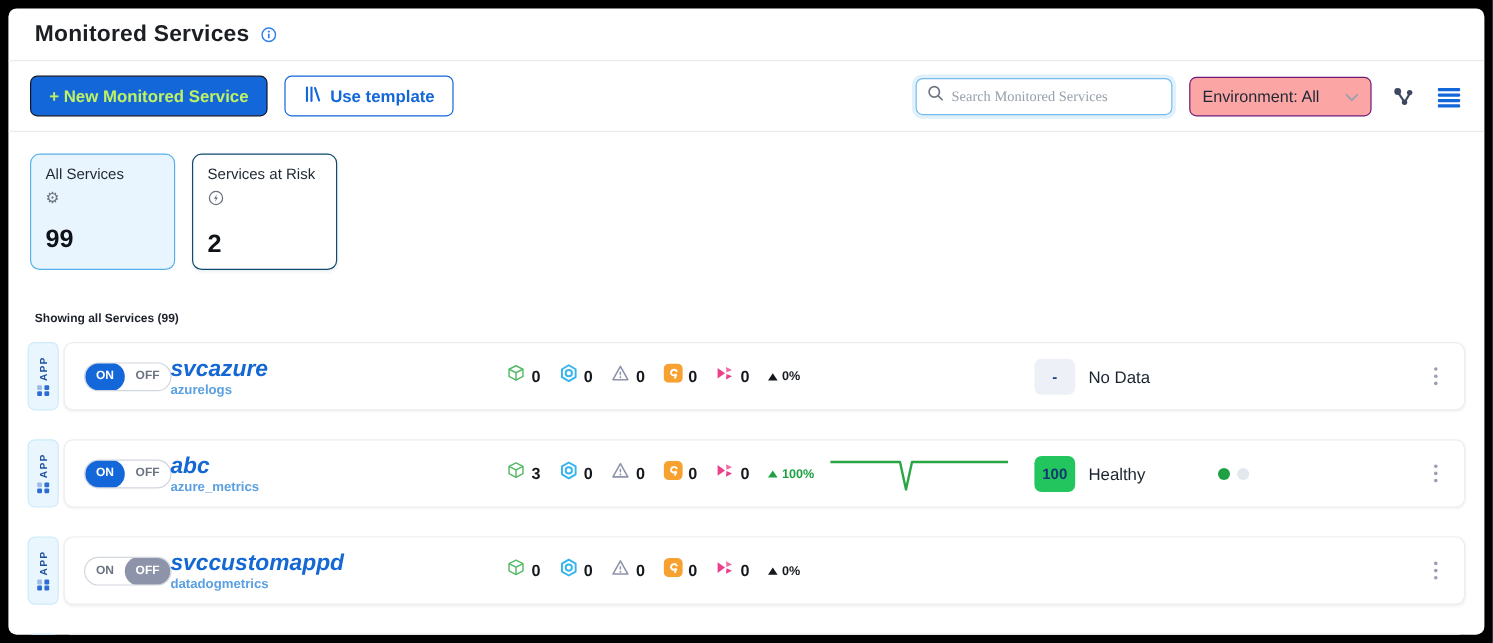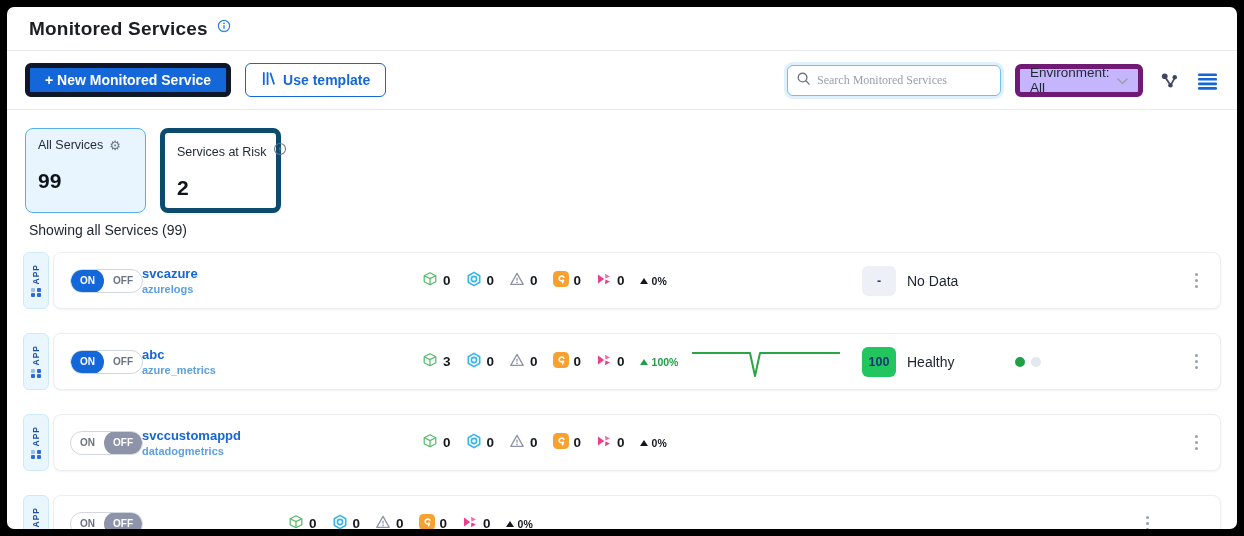--- a/index.html
+++ b/index.html
@@ -8,60 +8,60 @@
     background: #000;
     font-family: "Liberation Sans", sans-serif;
     position: relative;
   }
   .frame {
     position: absolute; inset: 7px;
     background: #fff; border-radius: 7px; overflow: hidden;
   }
   
   .titlebar {
-    display: flex; align-items: flex-start; gap: 9px;
+    display: flex; align-items: center; gap: 9px;
     padding: 11px 22px 10px 22px;
     border-bottom: 1px solid #e9ebee;
   }
   .page-title { font-size: 19px; font-weight: 700; color: #1b1e23; letter-spacing: .2px; }
   
   .toolbar {
     display: flex; align-items: center; gap: 14px;
     padding: 12px 18px; border-bottom: 1px solid #e9ebee;
   }
   .btn { height: 34px; border-radius: 6px; display: inline-flex; align-items: center;
          gap: 7px; font-size: 14px; font-weight: 700; padding: 0 15px; cursor: pointer; }
-  .btn-primary { background: #1467d8; color: #ffffff; border: 5px solid #0f172a; }
+  .btn-primary { background: #1467d8; color: #bef264; border: 1px solid #0f172a; }
   .btn-outline { background: #fff; color: #1467d8; border: 1.5px solid #1467d8; }
   .search-wrap {
     margin-left: auto;
     width: 214px; height: 31px; border: 1.5px solid #74bdee; border-radius: 6px;
     box-shadow: 0 0 0 3px rgba(116,189,238,.22);
     display: flex; align-items: center; gap: 6px; padding: 0 8px; background: #fff;
   }
   .search-wrap input { border: none; outline: none; flex: 1; font-size: 12px; color: #000000;
                        font-family: Liberation Serif, serif; background: transparent; }
   .search-wrap input::placeholder { color: #98a1ac; }
   .select {
-    width: 128px; height: 33px; border: 5px solid #701a75; border-radius: 6px;
+    width: 152px; height: 33px; border: 1px solid #701a75; border-radius: 6px;
     display: flex; align-items: center; justify-content: space-between;
-    padding: 0 10px; font-size: 13.5px; color: #1f2733; cursor: pointer; background: #c4b5fd;
+    padding: 0 10px; font-size: 13.5px; color: #1f2733; cursor: pointer; background: #fca5a5;
   }
   .icon-btn { display: inline-flex; align-items: center; justify-content: center;
               width: 24px; height: 24px; cursor: pointer; }
   
   .cards { display: flex; gap: 14px; padding: 18px 18px 0 18px; }
   .card { width: 121px; min-height: 59px; border-radius: 8px; padding: 9px 12px 8px 12px; cursor: pointer; }
   .card.selected { background: #e9f5fe; border: 1.5px solid #57b0ea; }
-  .card.plain { background: #fff; border: 5px solid #0c4a6e; box-shadow: 0 1px 3px rgba(16,24,40,.07); }
-  .card-top { display: flex; align-items: flex-end; gap: 6px; font-size: 12.5px; color: #1f2733; white-space: nowrap; }
+  .card.plain { background: #fff; border: 1px solid #0c4a6e; box-shadow: 0 1px 3px rgba(16,24,40,.07); }
+  .card-top { display: flex; align-items: flex-start; gap: 6px; font-size: 12.5px; color: #1f2733; white-space: nowrap; flex-direction: column; }
   .card-count { font-size: 21px; font-weight: 800; color: #0f1318; margin-top: 17px; }
   .gear-glyph { color: #6b7280; font-size: 13px; line-height: 1; }
   
-  .showing { margin: 9px 0 0 22px; font-size: 14px; font-weight: 400; color: #1d222b; }
+  .showing { margin: 35px 0 0 22px; font-size: 10px; font-weight: 700; color: #1d222b; }
   
   .thead, .row-card {
     display: grid;
     grid-template-columns: 72px 146px 134px 268px 172px 153px 140px 1fr;
     align-items: center;
   }
   .thead {
     padding: 0 34px 0 62px; margin-top: 27px;
     font-size: 10.5px; font-weight: 700; color: #2a313c; letter-spacing: .25px;
   }
@@ -84,21 +84,21 @@
   }
   
   .toggle { display: inline-flex; align-items: center; height: 24px; border: 1px solid #d2d6de;
             border-radius: 13px; overflow: hidden; font-size: 10px; font-weight: 700; cursor: pointer; background:#fff; }
   .toggle .seg { padding: 0 9px; height: 24px; display: inline-flex; align-items: center; }
   .toggle.on .seg-on  { background: #1467d8; color: #fff; border-radius: 13px; }
   .toggle.on .seg-off { color: #6b7280; }
   .toggle.off .seg-on  { color: #6b7280; }
   .toggle.off .seg-off { background: #8d93a8; color: #fff; border-radius: 13px; }
   
-  .svc-name { font-size: 13px; font-weight: 700; color: #1568d4; cursor: pointer; line-height: 1.25; }
+  .svc-name { font-size: 19px; font-weight: 700; color: #1568d4; cursor: pointer; line-height: 1.25; font-style: italic; }
   .svc-sub  { font-size: 11px; font-weight: 600; color: #5ba0e0; }
   
   .changes { display: flex; align-items: center; gap: 15px; }
   .chg { display: inline-flex; align-items: center; gap: 5px; }
   .chg b { font-size: 13.5px; font-weight: 800; color: #14181d; }
   .trend { display: inline-flex; align-items: center; gap: 4px; }
   .tri-up { width: 0; height: 0; border-left: 4px solid transparent; border-right: 4px solid transparent;
             border-bottom: 6px solid #14181d; }
   .tri-up.green { border-bottom-color: #1fa045; }
   .trend b { font-size: 10.5px; font-weight: 800; color: #14181d; }

